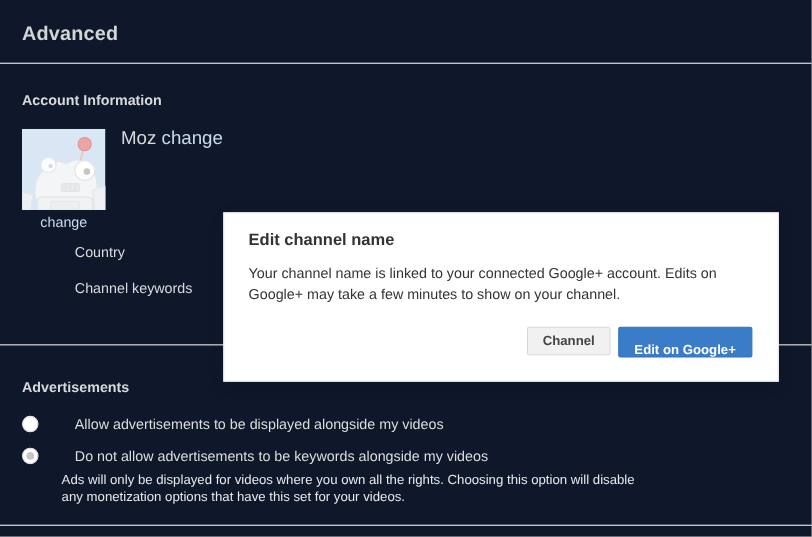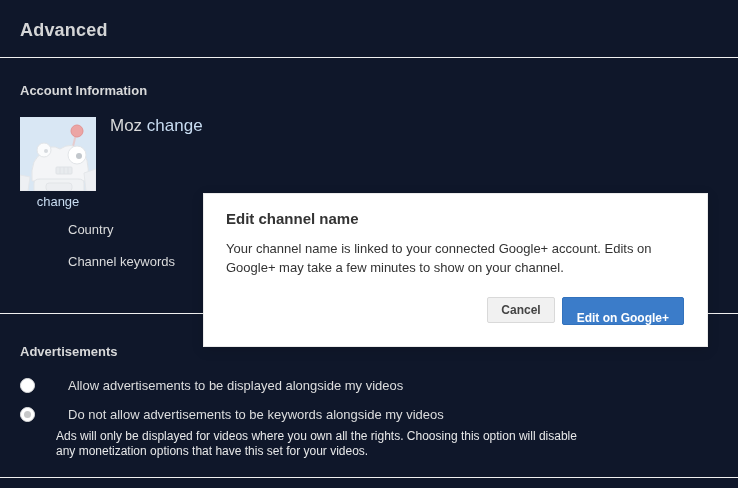--- a/index.html
+++ b/index.html
@@ -91,18 +91,18 @@
   </div>
 
   <div class="help-text">Ads will only be displayed for videos where you own all the rights. Choosing this option will disable any monetization options that have this set for your videos.</div>
 
   <div class="divider" style="top:477px"></div>
 
   <div class="modal">
     <div class="modal-title">Edit channel name</div>
     <div class="modal-body">Your channel name is linked to your connected Google+ account. Edits on Google+ may take a few minutes to show on your channel.</div>
     <div class="modal-buttons">
-      <button class="btn btn-cancel">Cancel</button>
+      <button class="btn btn-cancel">Channel</button>
       <button class="btn btn-primary">Edit on Google+</button>
     </div>
   </div>
 
 </div>
 
 </body></html>

